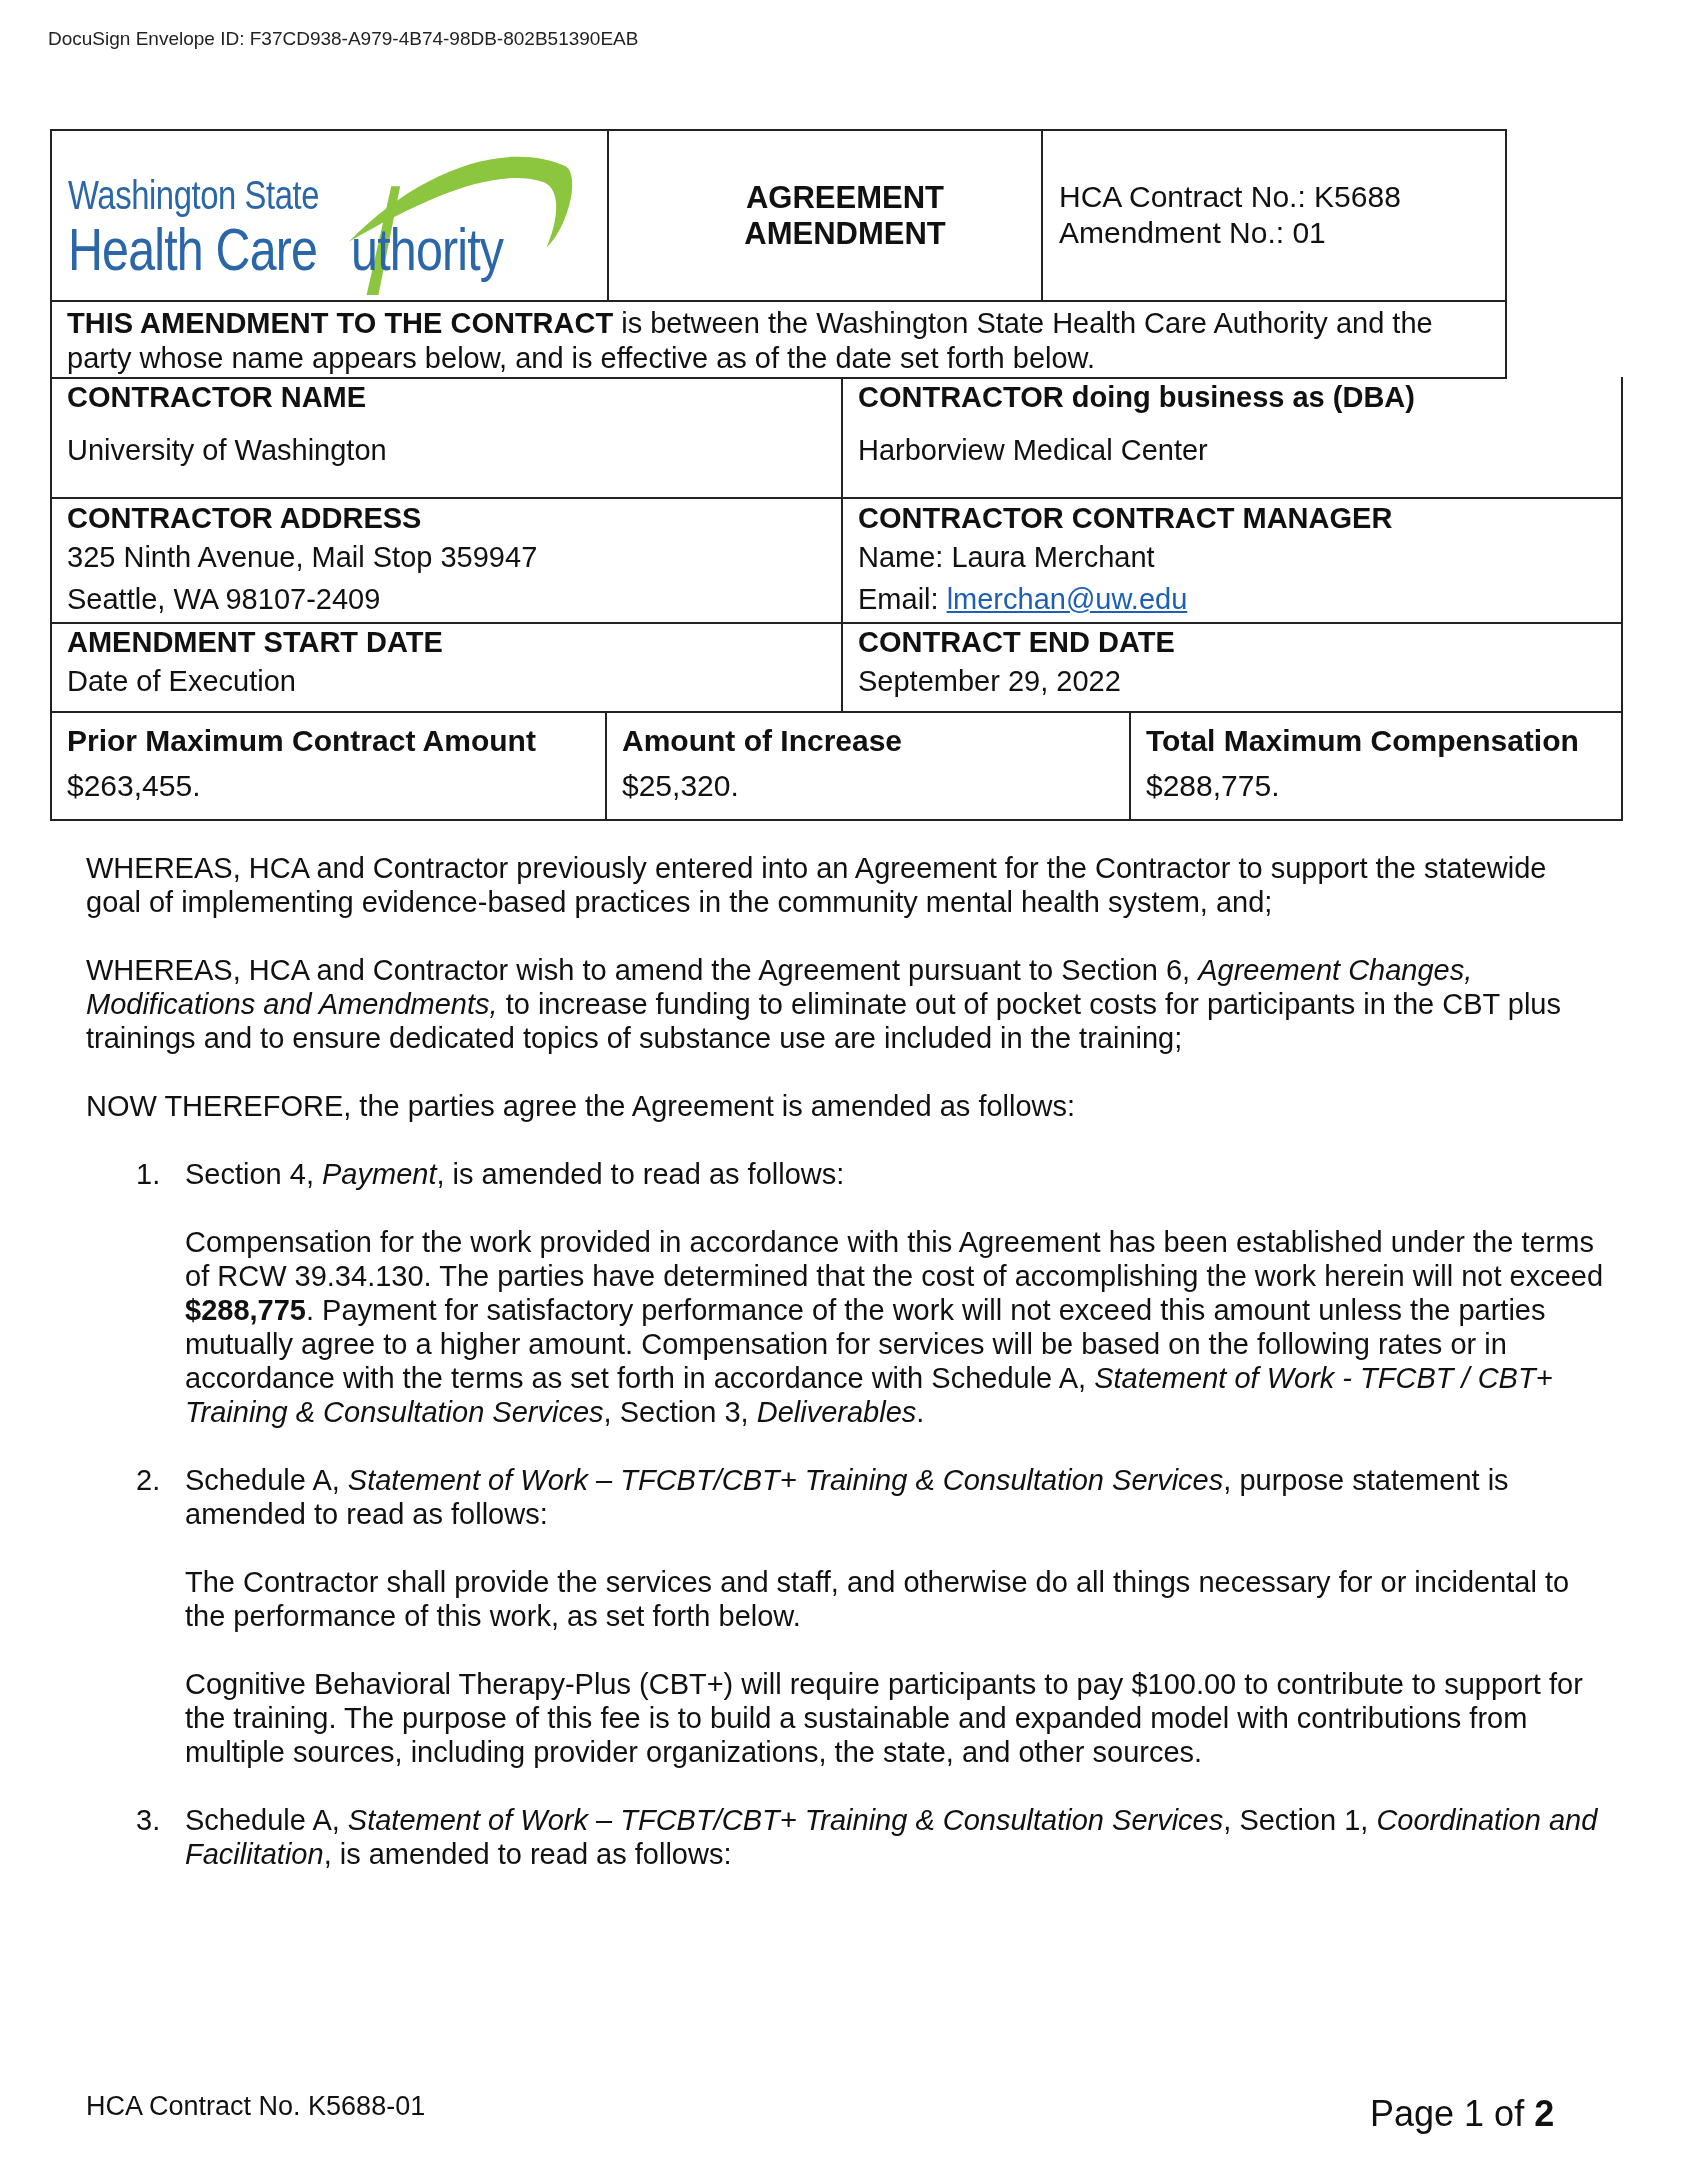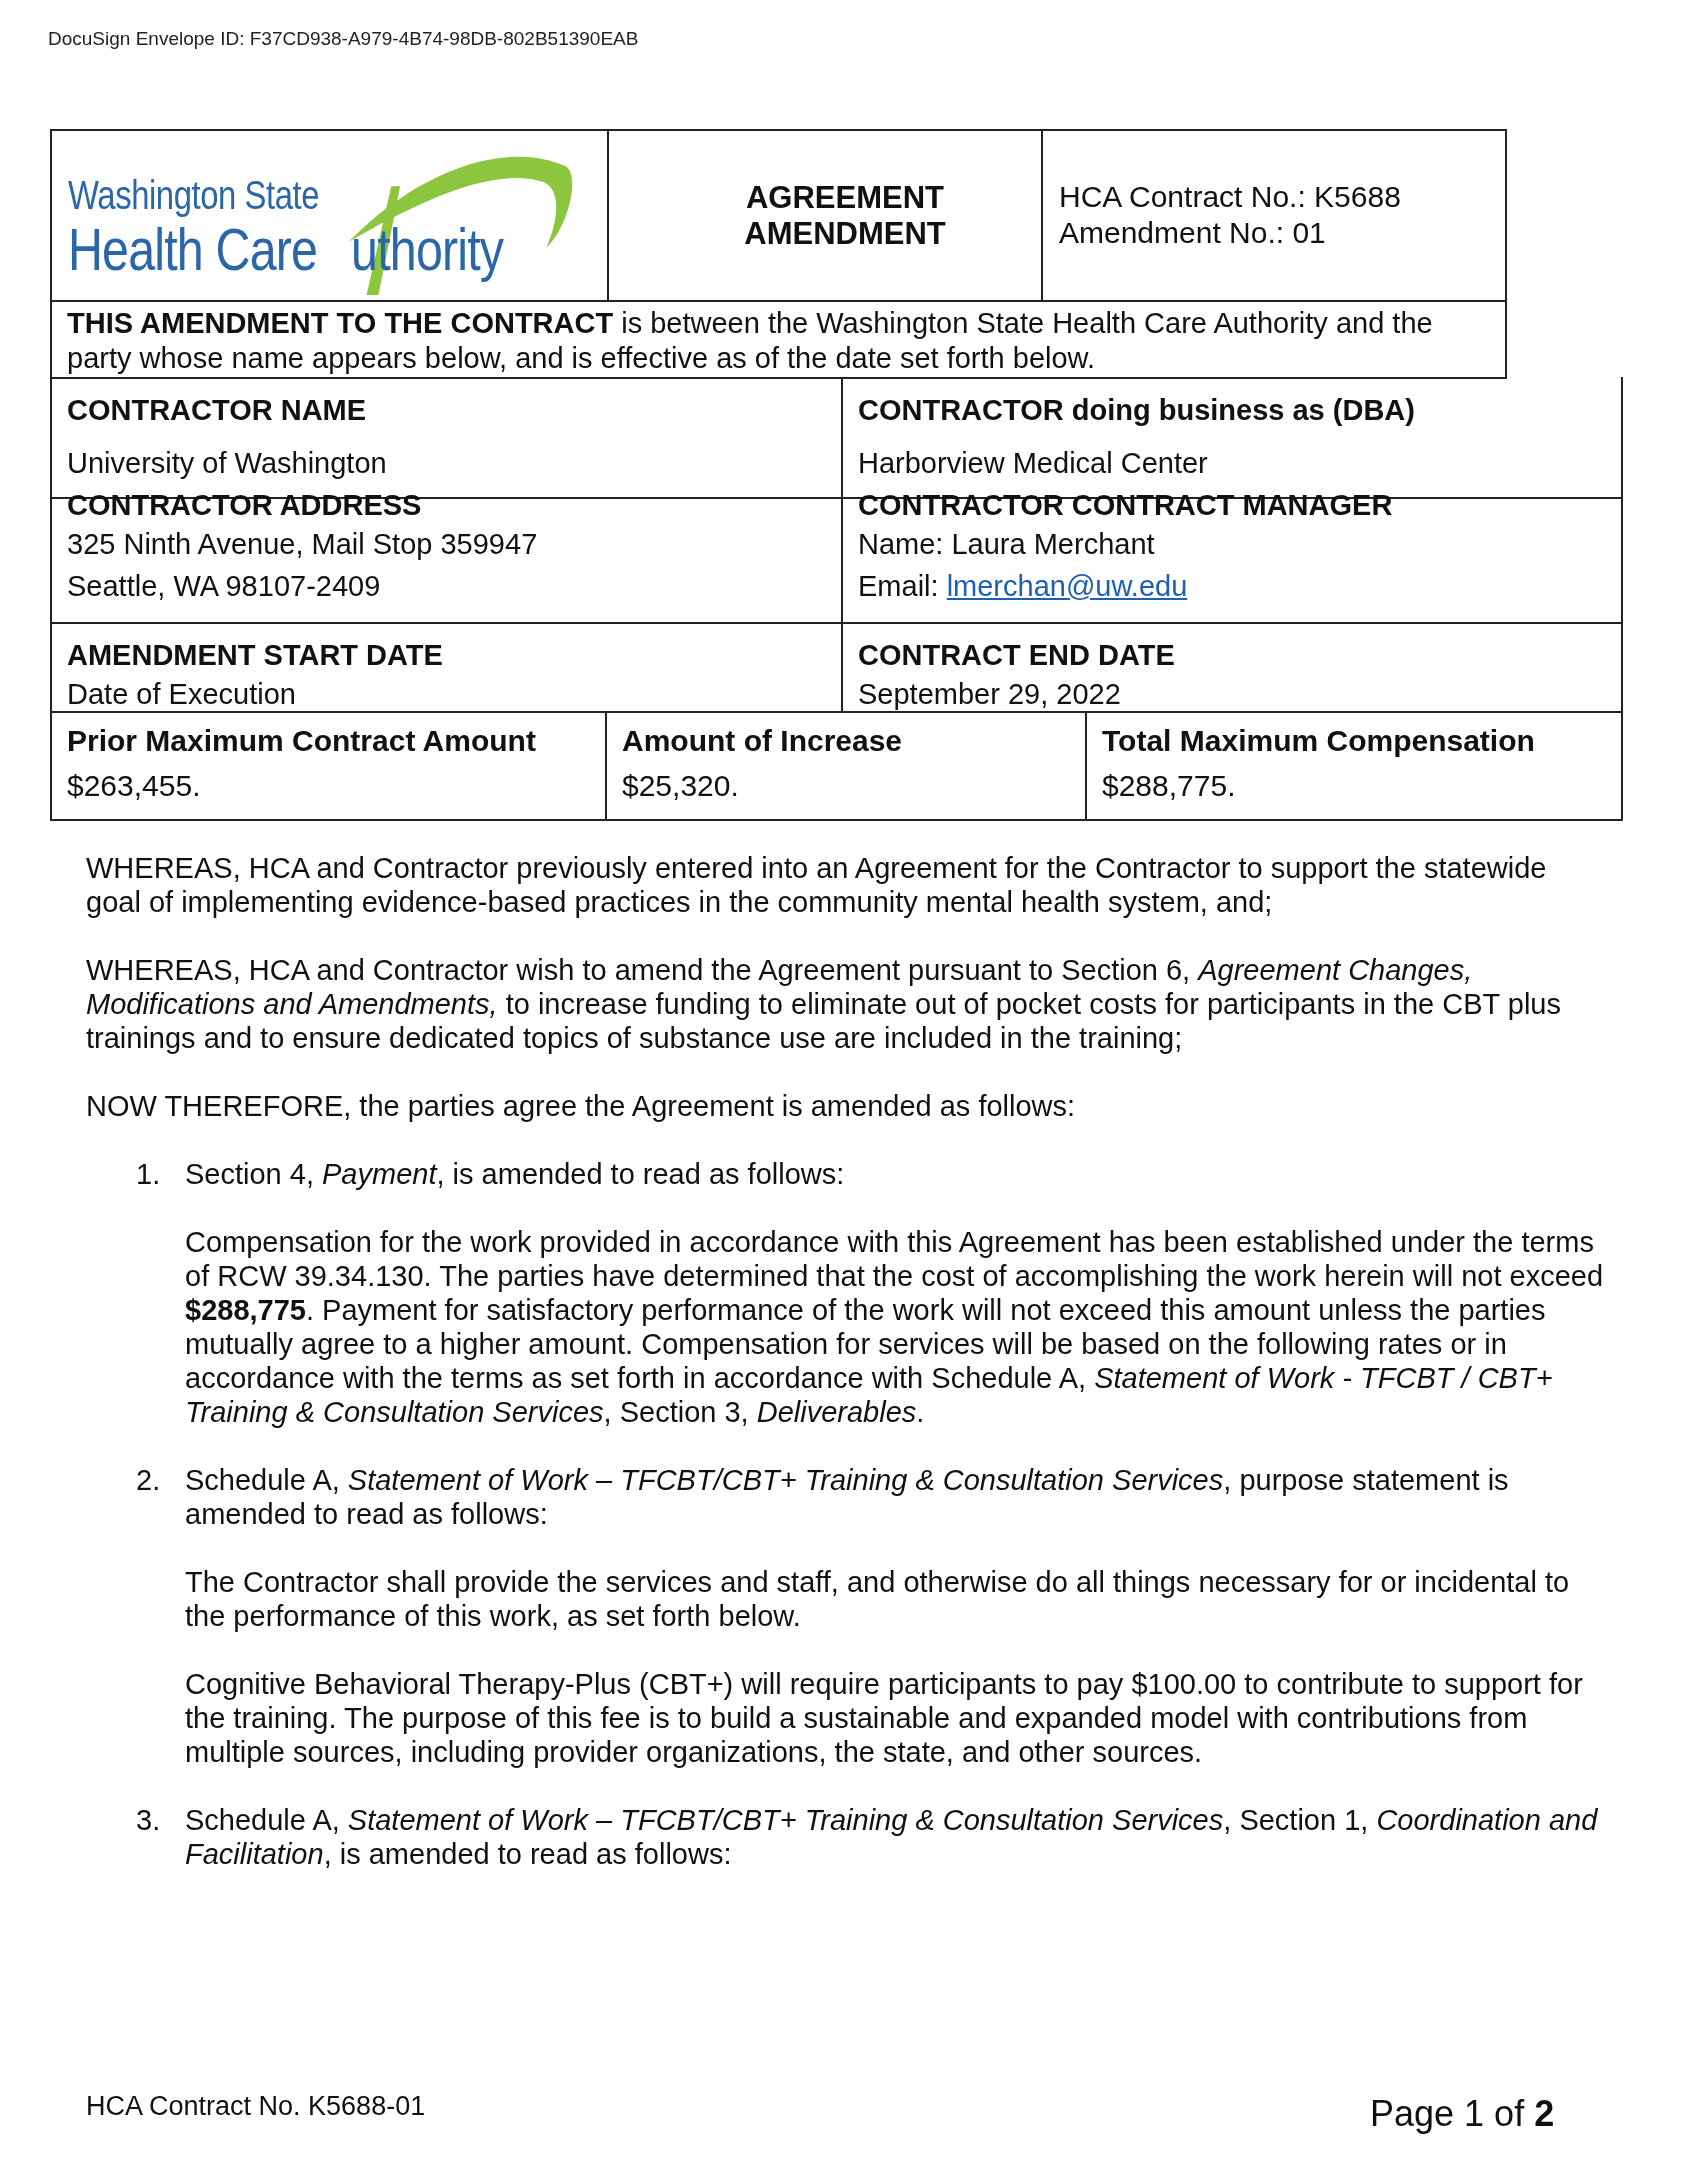--- a/index.html
+++ b/index.html
@@ -12,33 +12,33 @@
   .hdr { top: 129px; height: 173px; display: flex; }
   .hdr > div { box-sizing: border-box; height: 100%; }
   .logo-cell { width: 557px; border-right: 2px solid #222; position: relative; }
   .title-cell { width: 434px; border-right: 2px solid #222; display: flex; align-items: center; justify-content: center; text-align: center; font-weight: bold; font-size: 31px; line-height: 36px; padding-left: 40px; }
   .id-cell { flex: 1; padding: 48px 0 0 16px; font-size: 30px; line-height: 36px; }
   .logo-line1 { position: absolute; left: 16px; top: 42px; font-size: 40px; color: #2b67a8; transform: scaleX(0.82); transform-origin: left; letter-spacing: -0.5px; }
   .logo-line2 { position: absolute; left: 16px; top: 85px; font-size: 59px; color: #2b67a8; transform: scaleX(0.82); transform-origin: left; letter-spacing: -1px; }
   .logo-svg { position: absolute; left: 0; top: 0; }
   .intro { top: 300px; height: 79px; border-top: none; padding: 6px 15px; font-size: 29px; line-height: 35px; }
   .grid2 { position: absolute; left: 50px; width: 1573px; border-left: 2px solid #222; border-right: 2px solid #222; border-bottom: 2px solid #222; box-sizing: border-box; display: flex; }
-  .grid2 > .c { box-sizing: border-box; padding: 15px 15px; font-size: 29px; }
+  .grid2 > .c { box-sizing: border-box; padding: 2px 15px; font-size: 29px; }
   .grid2 > .c:first-child { width: 791px; border-right: 2px solid #222; }
   .grid2 > .c:last-child { flex: 1; }
   .lbl { font-weight: bold; line-height: 36px; }
   .val { line-height: 42px; }
   .row-name { top: 377px; height: 122px; }
   .row-name .val { margin-top: 14px; }
   .row-addr { top: 497px; height: 127px; align-items: flex-end; }
   .row-date { top: 622px; height: 91px; }
   .row-amt { position: absolute; left: 50px; top: 711px; width: 1573px; height: 110px; border: 2px solid #222; border-top: none; box-sizing: border-box; display: flex; }
   .row-amt > .c { box-sizing: border-box; padding: 12px 15px; font-size: 30px; }
   .row-amt > .c:nth-child(1) { width: 555px; border-right: 2px solid #222; }
-  .row-amt > .c:nth-child(2) { width: 480px; border-right: 2px solid #222; }
+  .row-amt > .c:nth-child(2) { width: 524px; border-right: 2px solid #222; }
   .row-amt > .c:nth-child(3) { flex: 1; }
   .row-amt .val { margin-top: 6px; }
   .link { color: #1d5fb4; text-decoration: underline; }
   .body { position: absolute; left: 86px; top: 851px; width: 1525px; font-size: 29px; line-height: 34px; }
   .body p { margin: 0 16px 34px 0; }
   .item { position: relative; padding-left: 99px; }
   .item .num { position: absolute; left: 50px; top: 0; }
   .item p { margin: 0 0 34px 0; }
   .footer-left { position: absolute; left: 86px; top: 2091px; font-size: 27px; }
   .footer-right { position: absolute; left: 1370px; top: 2093px; font-size: 36px; }

